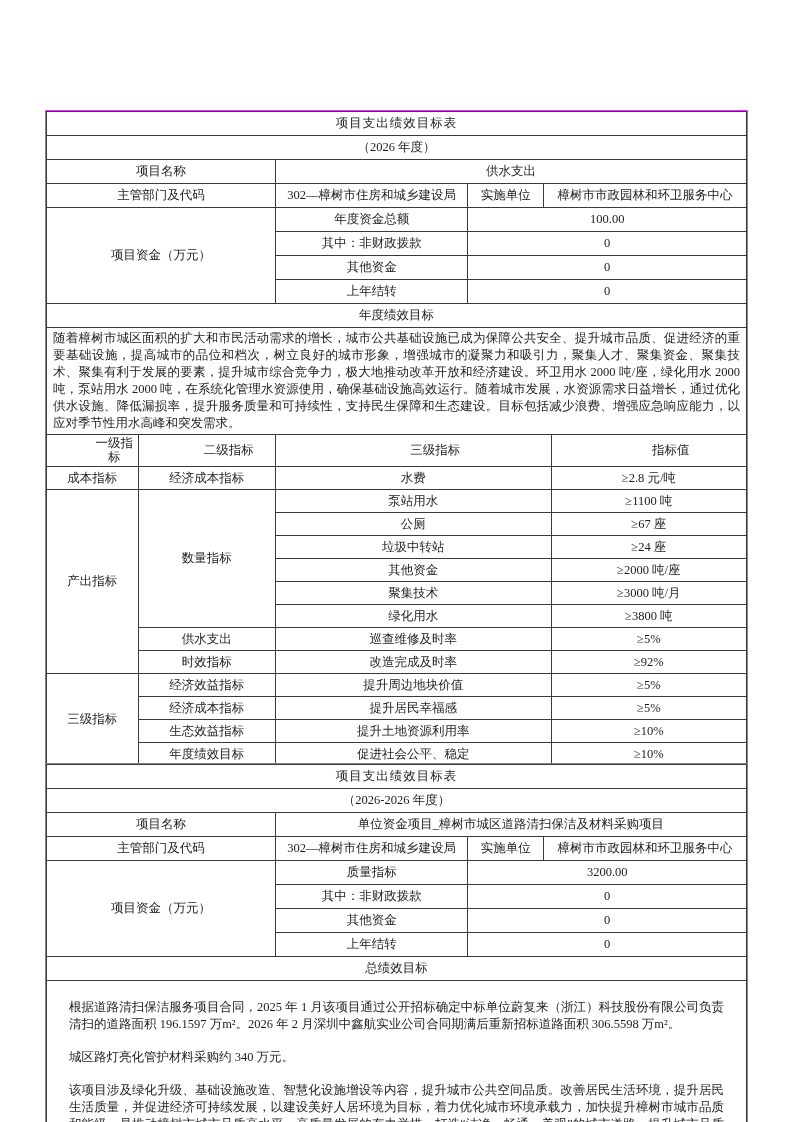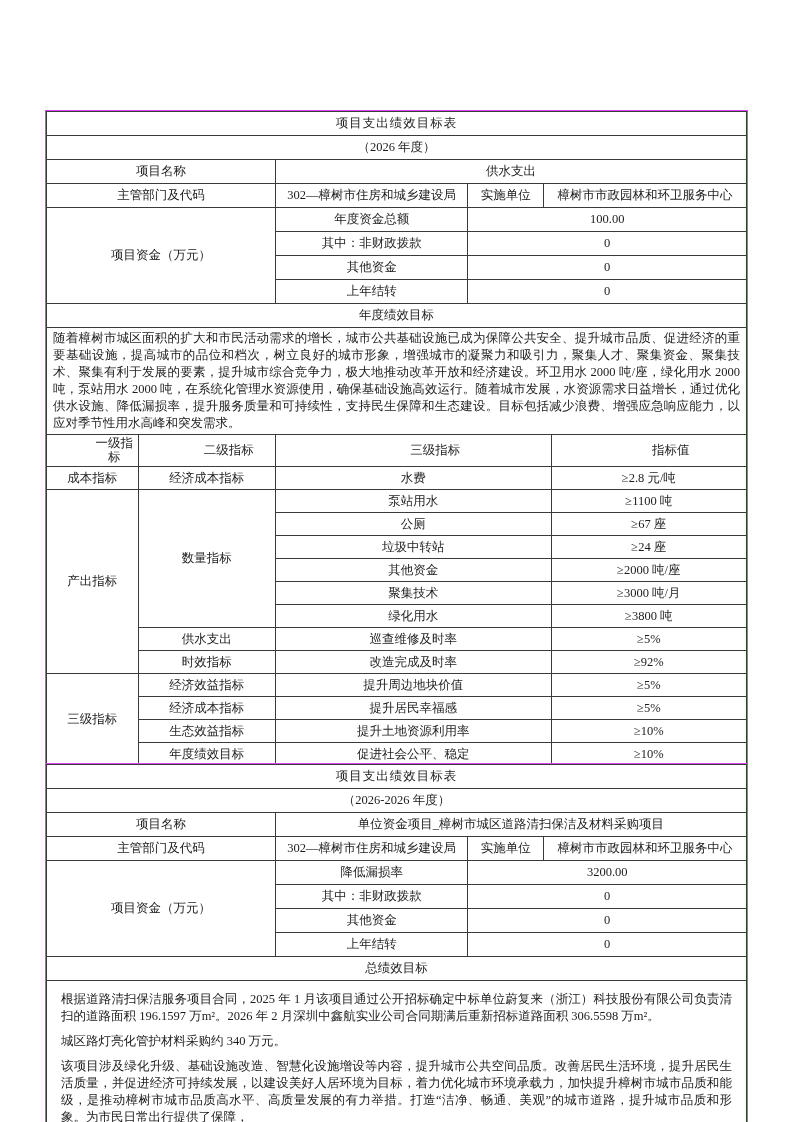--- a/index.html
+++ b/index.html
@@ -20,21 +20,21 @@
     font-size:12.5px;line-height:1.15;
     text-align:center;vertical-align:middle;
     padding:1px 4px;word-break:break-all;
   }
   .sec-follow tr.header-row > td{border-top:none;padding-left:48px;}
   .sec-info td{height:21px;}
   .sec-ind td{height:20px;}
   td.para{
     text-align:justify;height:auto;padding:2px 6px;line-height:17px;
   }
-  td.para div{margin:8px;}
+  td.para div{margin:16px;}
   .title-cell{letter-spacing:1px;}
 </style>
 </head>
 <body>
 
 <div class="doc" id="doc1">
   <table class="sec-info">
     <colgroup>
         <col style="width:32.7%">
         <col style="width:27.5%">
@@ -196,21 +196,21 @@
       <tr>
         <td>主管部门及代码</td>
         <td>302—樟树市住房和城乡建设局</td>
         <td>实施单位</td>
         <td>樟树市市政园林和环卫服务中心</td>
       </tr>
     </tbody>
     <tbody>
         <tr>
           <td rowspan="4">项目资金（万元）</td>
-          <td>降低漏损率</td>
+          <td>质量指标</td>
           <td colspan="2">3200.00</td>
         </tr>
         <tr>
           <td>其中：非财政拨款</td>
           <td colspan="2">0</td>
         </tr>
         <tr>
           <td>其他资金</td>
           <td colspan="2">0</td>
         </tr>

